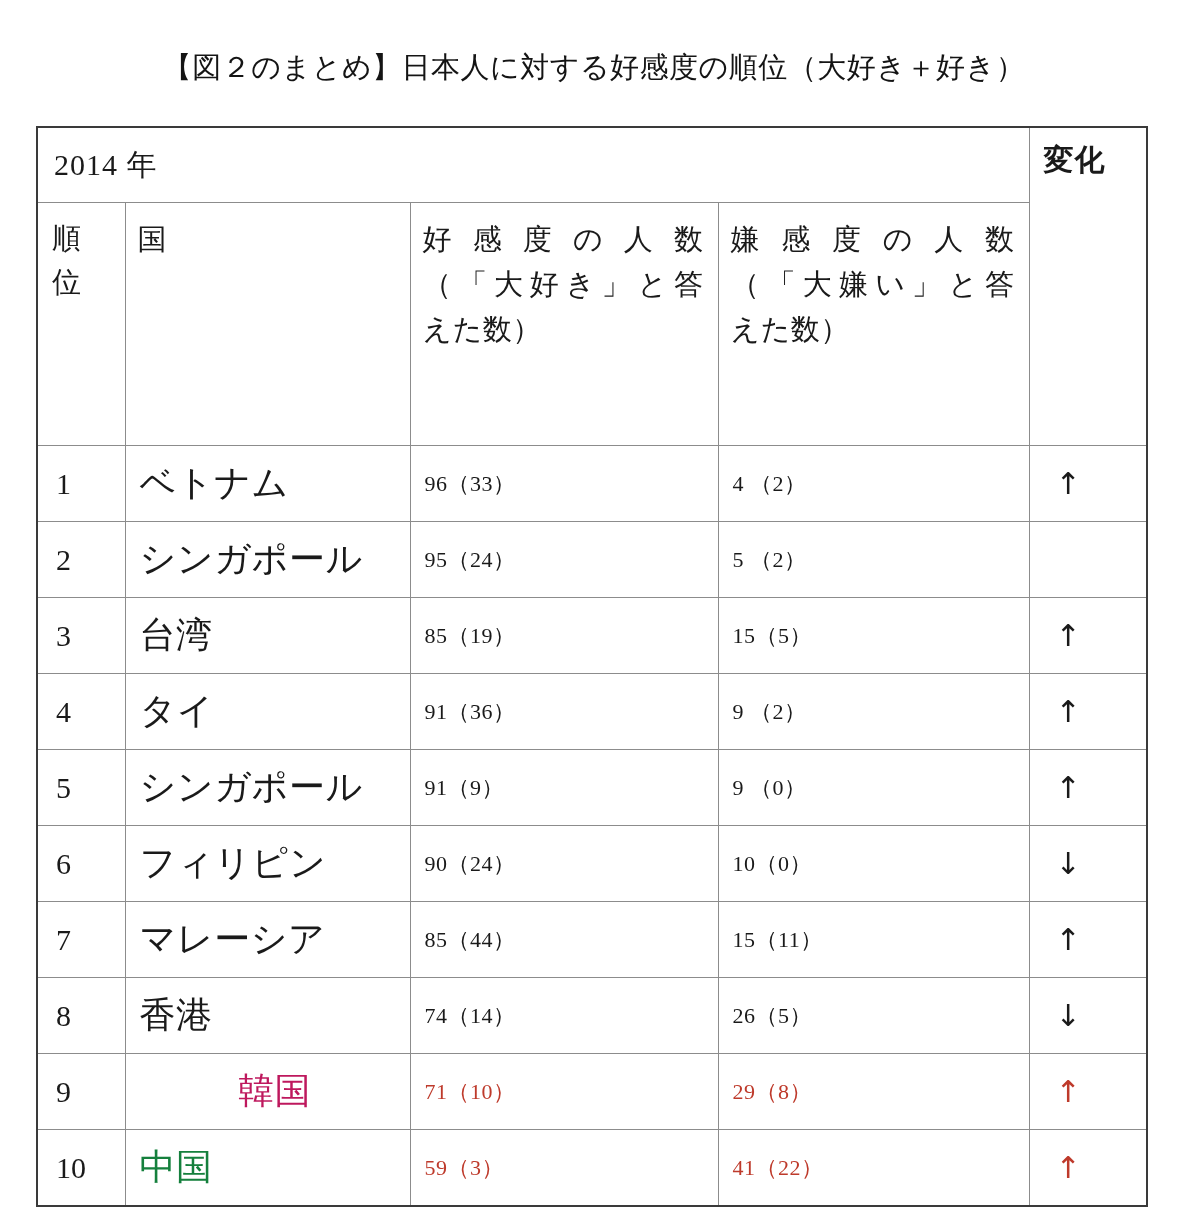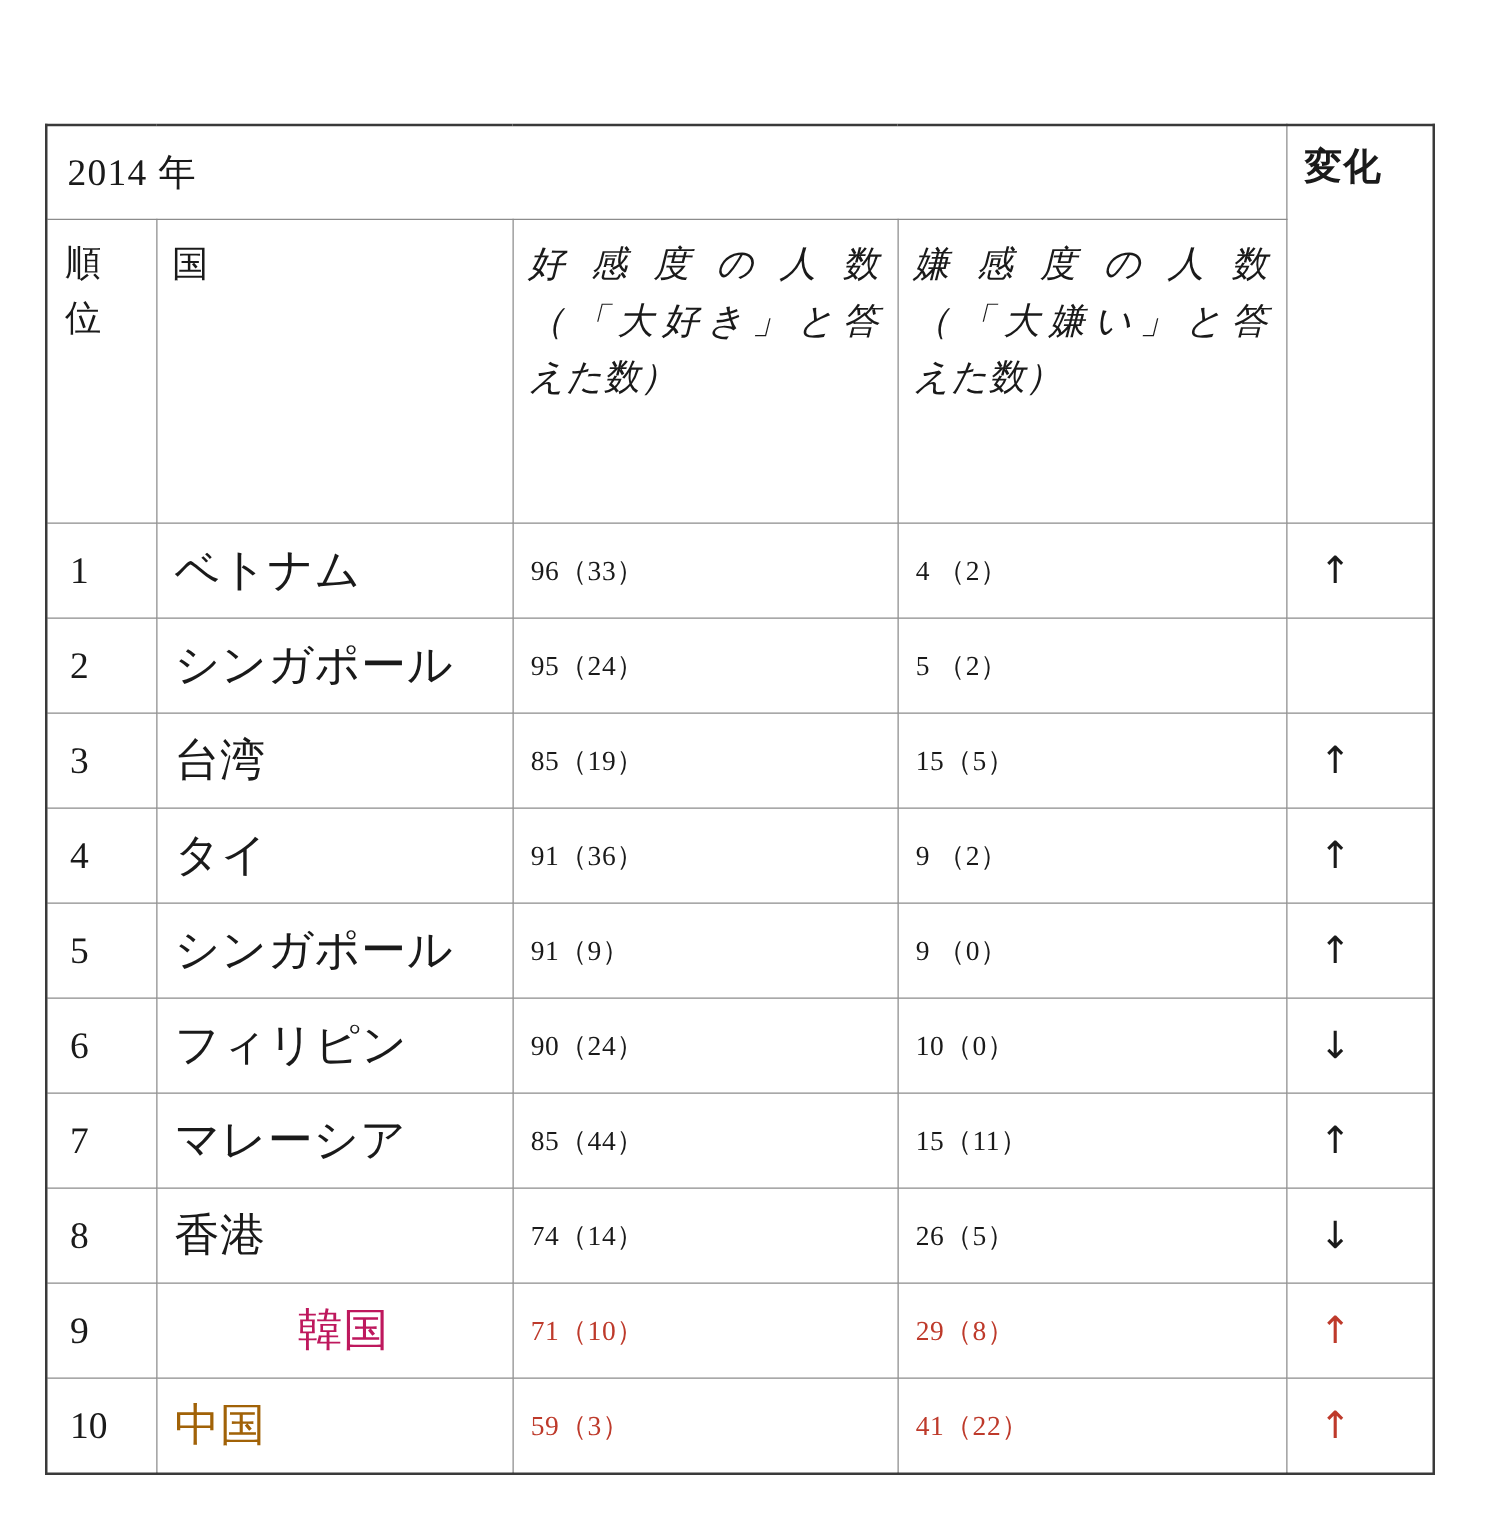--- a/index.html
+++ b/index.html
@@ -32,21 +32,21 @@
     line-height: 1.2;
     letter-spacing: 0.5px;
     font-weight: 500;
     color: #141414;
     white-space: nowrap;
   }
 
   .table-wrap {
     position: absolute;
     left: 36px;
-    top: 99px;
+    top: 126px;
     width: 1027px;
   }
 
   table.rank-table {
     border-collapse: collapse;
     table-layout: fixed;
     width: 1110px;
     background: #fff;
     border: 2px solid #3a3a3a;
   }
@@ -96,21 +96,20 @@
     padding-left: 14px !important;
   }
   .hd-col .jtxt {
     display: block;
   }
   .hd-col.justified .jtxt {
     text-align: justify;
     text-align-last: justify;
     text-justify: inter-character;
     padding-right: 6px;
-    font-style: italic;
   }
   .hd-col.justified .jtxt.last {
     text-align-last: left;
   }
   .hd-col.stacked .jtxt {
     line-height: 1.5;
   }
 
   
   tr.data-row td { height: 75px; }
@@ -141,20 +140,21 @@
   }
   .cell-change .arrow { display: inline-block; }
 
   .hl { color: #be3a2b; }
 </style>
 </head>
 <body>
 
 <div class="page">
 
+  <div class="figure-title">【図２のまとめ】日本人に対する好感度の順位（大好き＋好き）</div>
 
   <div class="table-wrap">
     <table class="rank-table">
       <colgroup>
         <col class="c-rank">
         <col class="c-country">
         <col class="c-like">
         <col class="c-dislike">
         <col class="c-change">
       </colgroup>
@@ -243,21 +243,21 @@
           </tr>
           <tr class="data-row">
             <td class="cell-rank">9</td>
             <td class="cell-country hl" style="color: #be185d; text-align: center;">韓国</td>
             <td class="cell-num hl" style="color: rgb(190, 58, 43);">71（10）</td>
             <td class="cell-num hl" style="color: rgb(190, 58, 43);">29（8）</td>
             <td class="cell-change hl" style="color: rgb(190, 58, 43);"><span class="arrow">↑</span></td>
           </tr>
           <tr class="data-row">
             <td class="cell-rank">10</td>
-            <td class="cell-country hl" style="color: #a16207;">中国</td>
+            <td class="cell-country hl" style="color: #15803d;">中国</td>
             <td class="cell-num hl" style="color: rgb(190, 58, 43);">59（3）</td>
             <td class="cell-num hl" style="color: rgb(190, 58, 43);">41（22）</td>
             <td class="cell-change hl" style="color: rgb(190, 58, 43);"><span class="arrow">↑</span></td>
           </tr>
         </tbody>
     </table>
   </div>
 
 </div>
 

